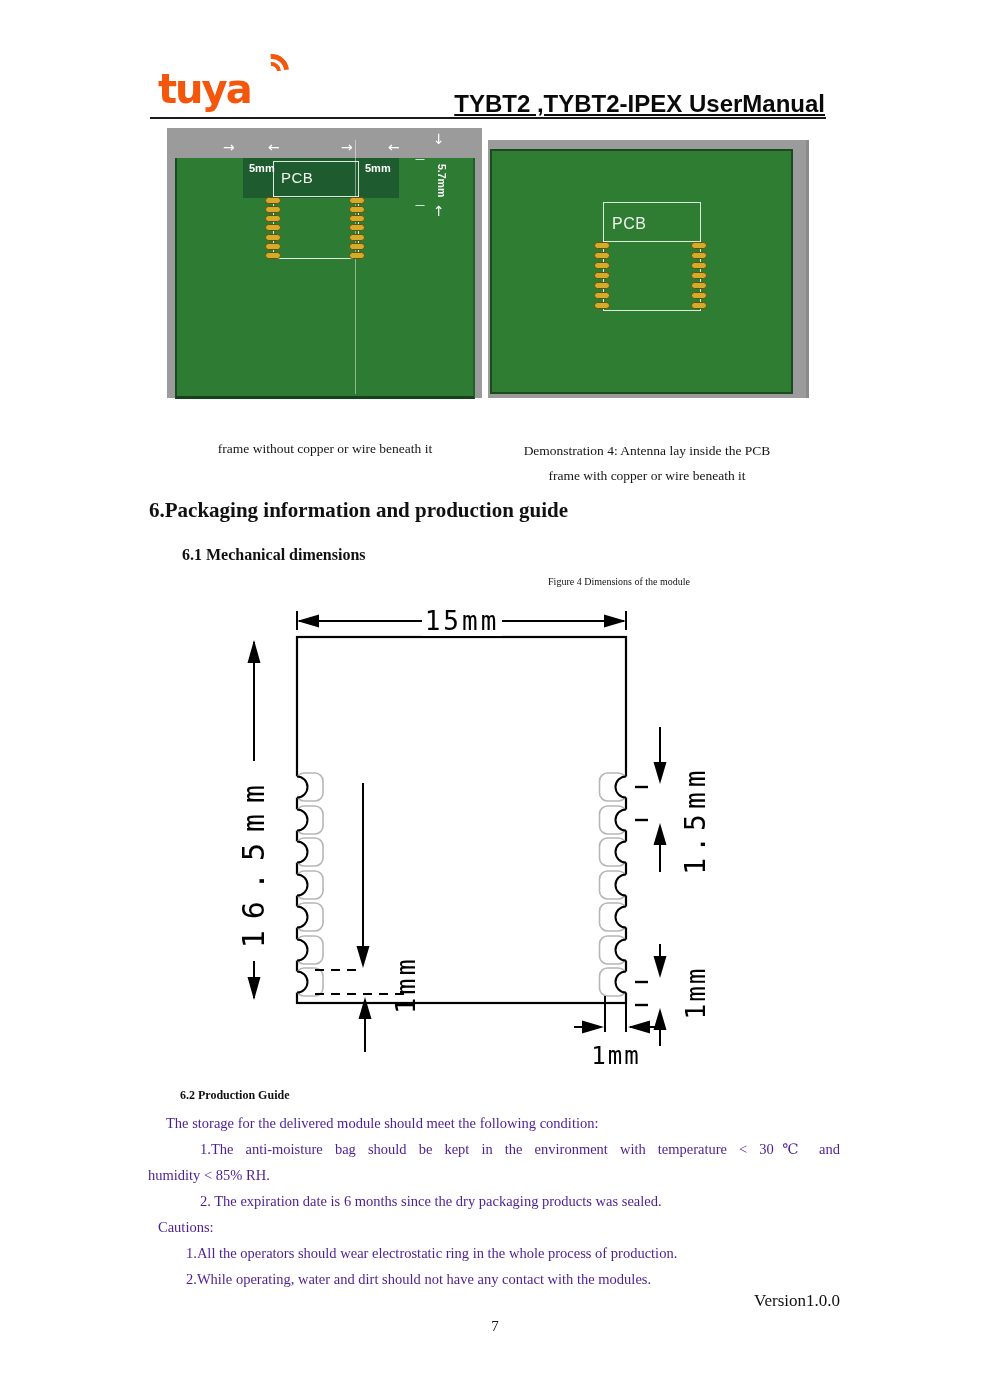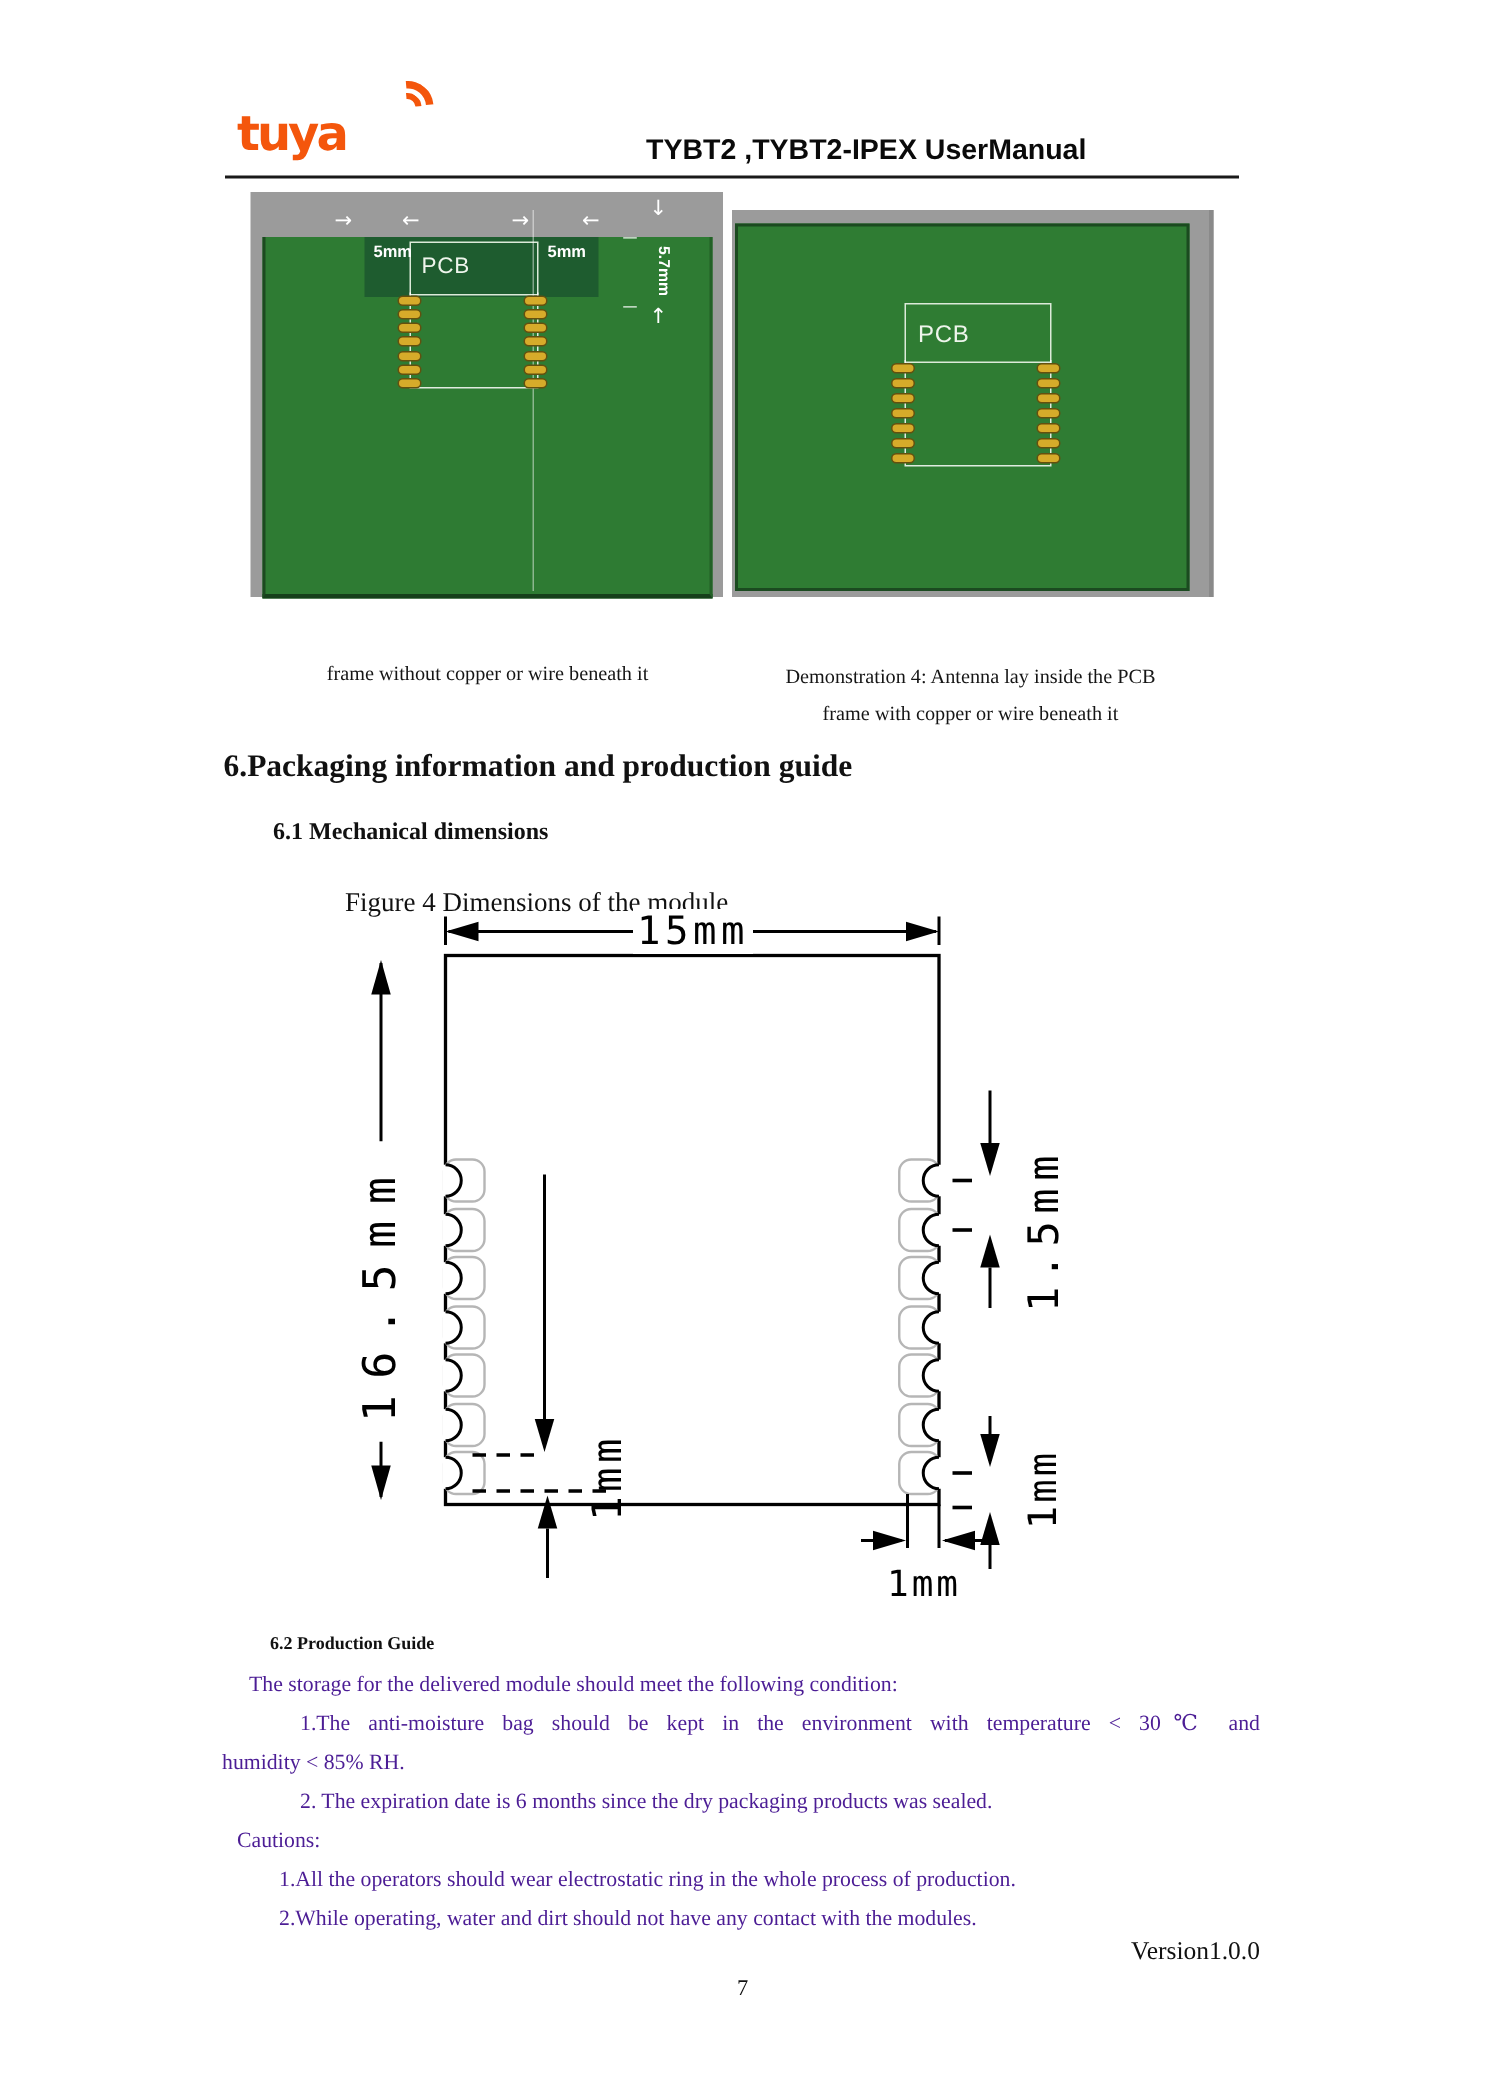--- a/index.html
+++ b/index.html
@@ -2,29 +2,29 @@
 <html><head>
 <meta charset="utf-8">
 <style>
   html,body{margin:0;padding:0;}
   body{width:990px;height:1400px;background:#ffffff;position:relative;overflow:hidden;
        font-family:"Liberation Serif","DejaVu Serif",serif;color:#111;}
   .abs{position:absolute;}
 
   
   .logo{left:158px;top:60px;width:130px;height:58px;}
-  .logo-text{font-family:"DejaVu Sans",sans-serif;font-weight:bold;font-size:32px;
+  .logo-text{font-family:"DejaVu Sans",sans-serif;font-weight:bold;font-size:40px;
              letter-spacing:-2px;line-height:58px;}
   .arc{position:absolute;border-radius:50%;border-style:solid;
        border-color:transparent;transform:rotate(40deg);}
   .arc1{left:97px;top:-6px;width:24px;height:24px;border-width:5px;}
   .arc2{left:104px;top:2px;width:11px;height:11px;border-width:4px;}
-  .doc-title{left:330px;top:90px;width:495px;text-align:center;
+  .doc-title{left:330px;top:90px;width:495px;text-align:right;
              font-family:"Liberation Sans","DejaVu Sans",sans-serif;
-             font-weight:bold;font-size:19px;color:#0a0a0a;}
+             font-weight:bold;font-size:24px;color:#0a0a0a;text-decoration:underline;}
   .rule{left:150px;top:117px;width:676px;height:2px;background:#1a1a1a;}
 
   
   .fig{background:#9b9b9b;}
   .fig1{left:167px;top:128px;width:315px;height:270px;}
   .fig2{left:488px;top:140px;width:318px;height:258px;border-right:3px solid #8a8a8a;}
   .f1-board{left:8px;top:30px;width:296px;height:238px;background:#2e7b33;
             border-left:2px solid #1c4a20;border-bottom:3px solid #16401b;border-right:2px solid #236127;}
   .f1-band{left:76px;top:30px;width:156px;height:40px;background:#1e5c2f;}
   .f1-pcbbox{left:106px;top:33px;width:84px;height:34px;border:1px solid #dcead9;}
@@ -51,21 +51,21 @@
            border-bottom:1px solid rgba(255,255,255,.85);}
   .f2-padL{left:106px;top:102px;height:67px;}
   .f2-padR{left:203px;top:102px;height:67px;}
 
   
   .caption{font-size:13.5px;line-height:25px;text-align:center;color:#151515;}
   .cap1{left:167px;top:436px;width:316px;}
   .cap2{left:488px;top:438px;width:318px;}
   .h-s6{left:149px;top:498px;font-weight:bold;font-size:21px;}
   .h-s61{left:182px;top:546px;font-weight:bold;font-size:16px;}
-  .fig4cap{left:230px;top:576px;width:460px;text-align:left;font-size:18px;margin-top:15px;}
+  .fig4cap{left:230px;top:576px;width:460px;text-align:right;font-size:10px;}
   .h-s62{left:180px;top:1088px;font-weight:bold;font-size:12px;}
 
   
   .drawing{left:230px;top:600px;width:500px;height:485px;}
   .dim{position:absolute;font-family:"DejaVu Sans Mono",monospace;color:#000;text-align:center;white-space:nowrap;}
   .d-15  {left:192px;top:6px;width:80px;font-size:26px;letter-spacing:3px;background:#fff;}
   .d-165 {left:-76px;top:244px;width:200px;height:34px;line-height:34px;font-size:30px;
           letter-spacing:11px;background:#fff;transform:rotate(-90deg);}
   .d-15p {left:386px;top:204px;width:160px;height:32px;line-height:32px;font-size:28px;
           letter-spacing:5px;transform:rotate(-90deg);}

